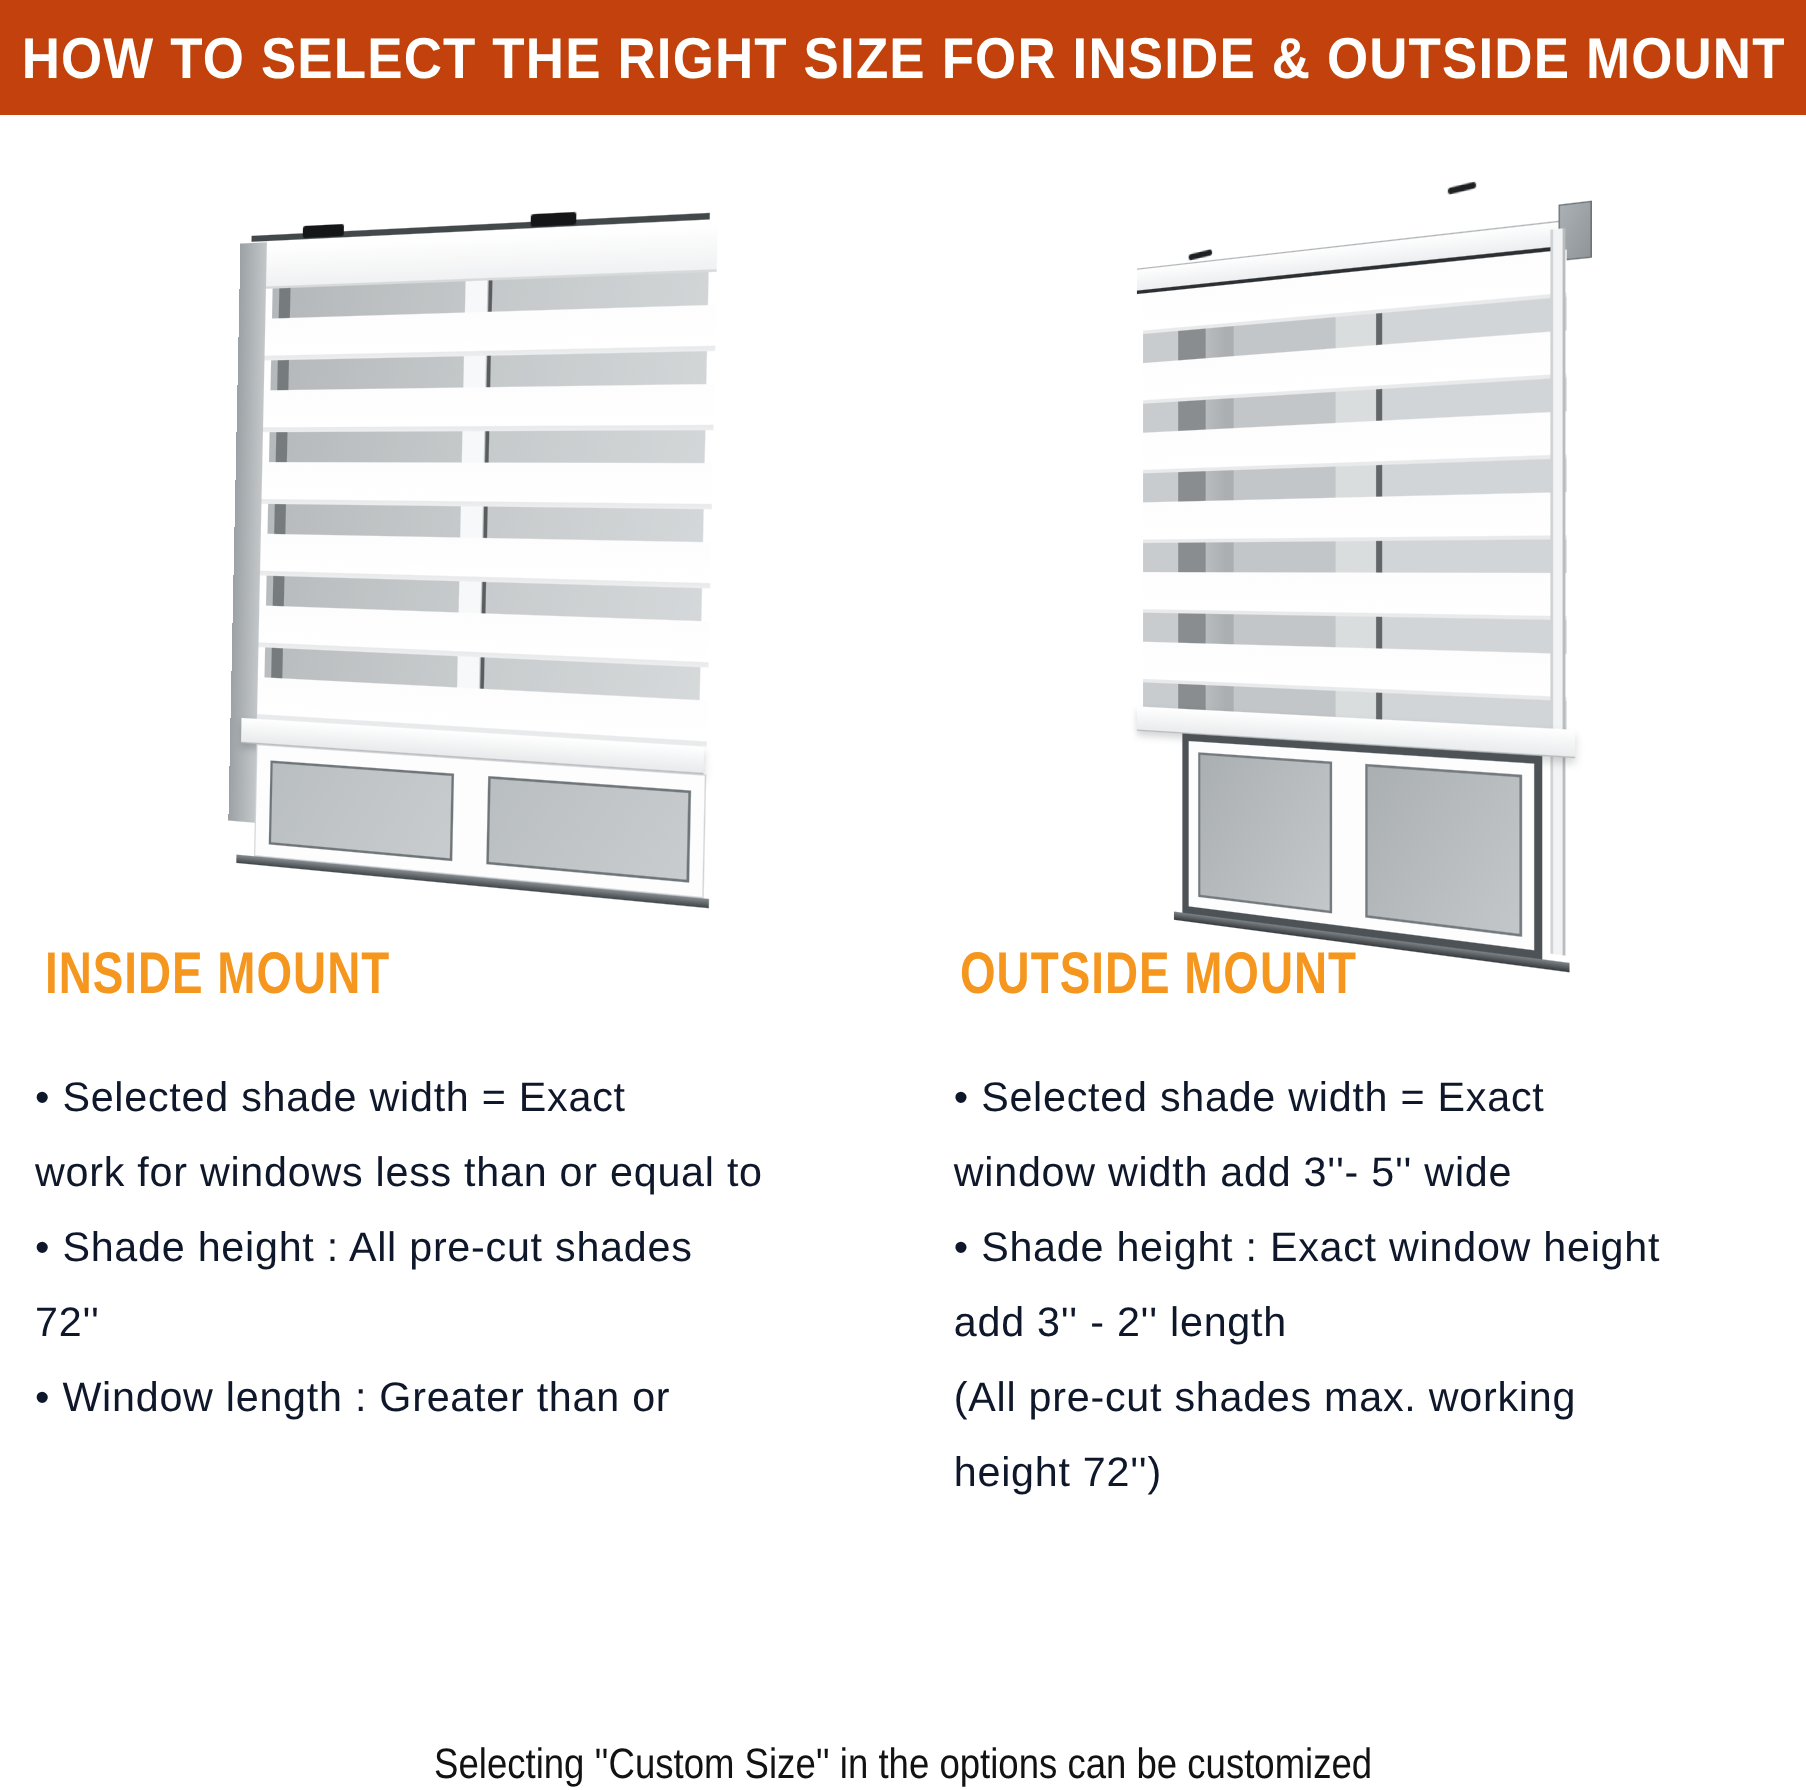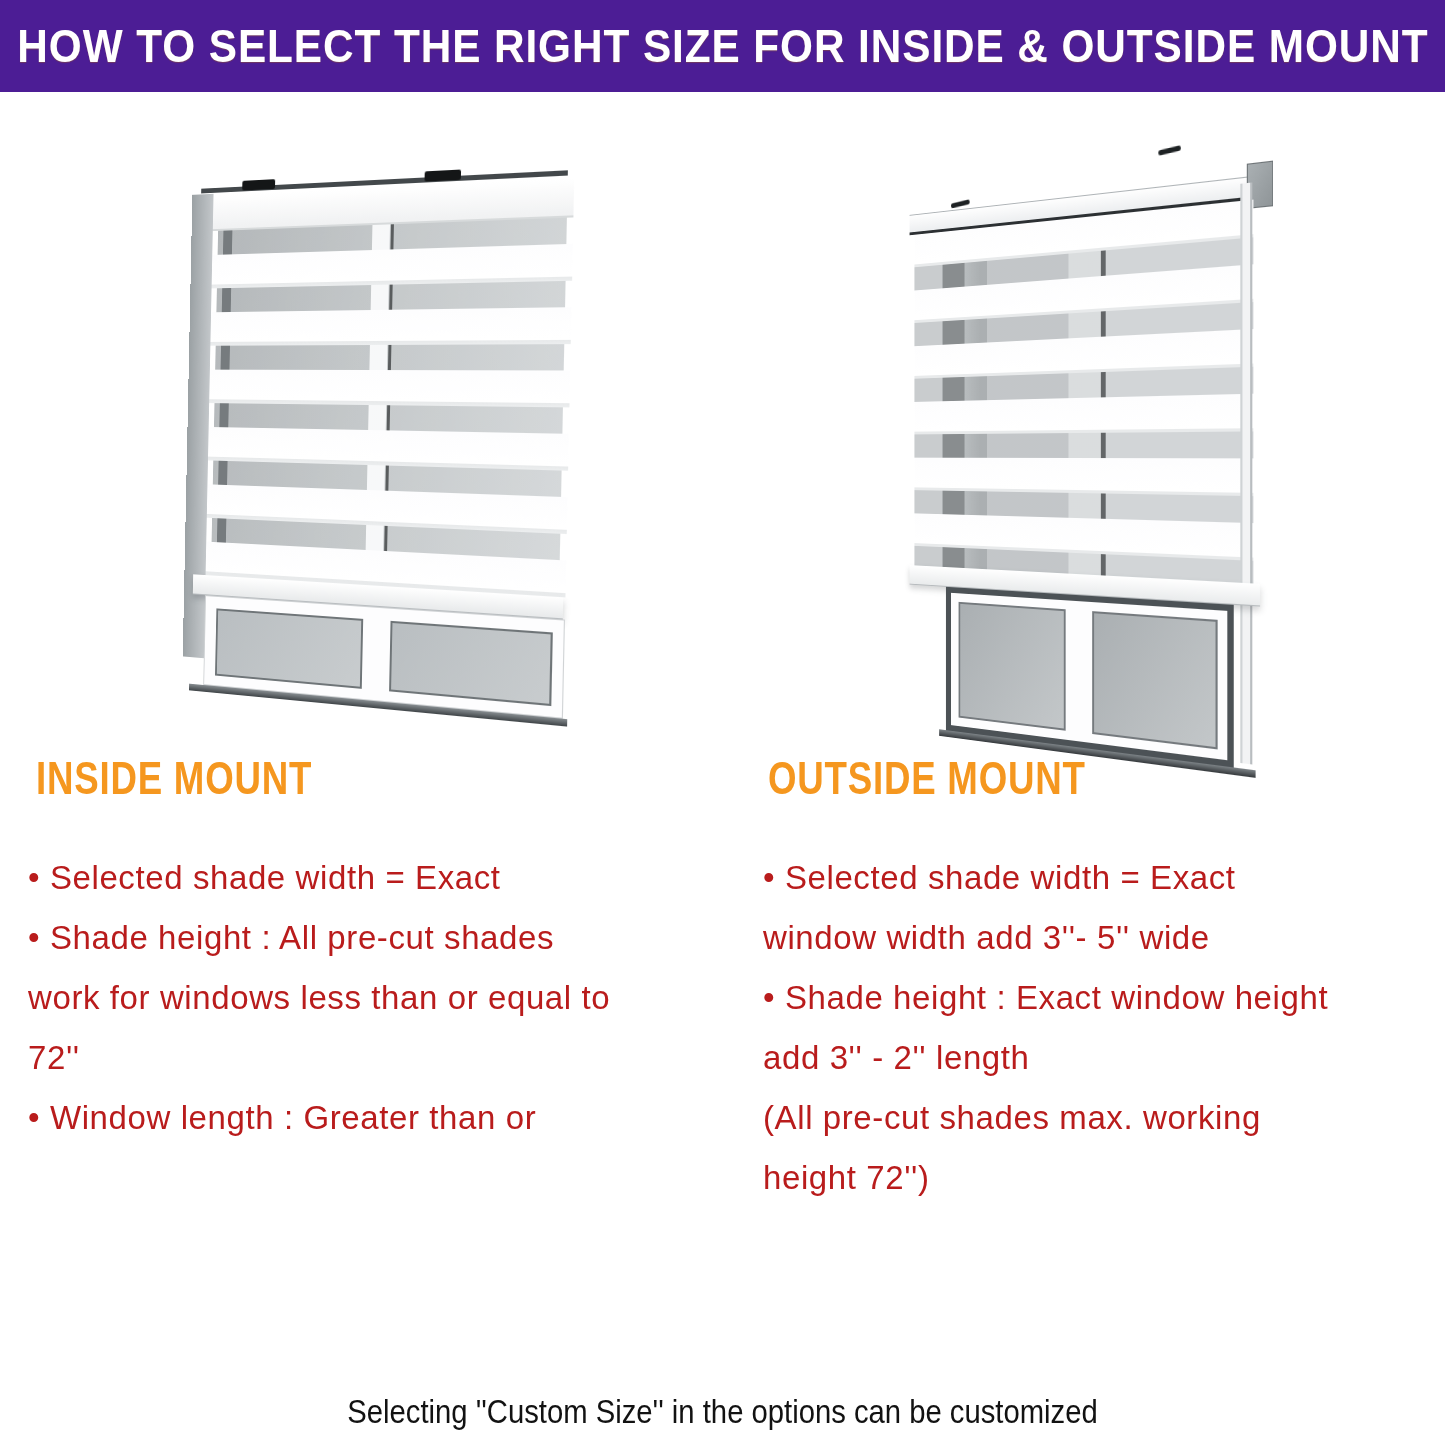--- a/index.html
+++ b/index.html
@@ -6,39 +6,39 @@
   .canvas {
     position:relative; width:1445px; height:1432px;
     background:#ffffff; overflow:hidden;
     font-family:"Liberation Sans", sans-serif;
   }
   .canvas * { box-sizing:border-box; }
 
   
   .header-bar {
     position:absolute; left:0; top:0; width:1445px; height:92px;
-    background:#4c1d95; display:flex; align-items:center; justify-content:center;
+    background:#c2410c; display:flex; align-items:center; justify-content:center;
   }
   .header-title {
     color:#ffffff; font-weight:bold; font-size:46px; letter-spacing:1px;
     white-space:nowrap; transform:scaleX(0.92);
     text-shadow:0 1px 1px rgba(180,110,0,0.35);
   }
 
   
   .col-heading {
     position:absolute; margin:0; color:#F5971F; font-weight:bold;
     font-size:47px; line-height:52px; white-space:nowrap;
     transform:scaleX(0.78); transform-origin:left center; letter-spacing:1px;
   }
   .col-heading.left  { left:36px;  top:752px; }
   .col-heading.right { left:768px; top:752px; }
 
   
-  .bullets { position:absolute; color:#b91c1c; font-size:33px; letter-spacing:0.6px; }
+  .bullets { position:absolute; color:#0f172a; font-size:33px; letter-spacing:0.6px; }
   .bullets .line { height:60px; line-height:60px; white-space:nowrap; }
   .bullets.left-col  { left:28px;  top:848px; }
   .bullets.right-col { left:763px; top:848px; }
 
   
   .footer-note {
     position:absolute; left:0; top:1392px; width:1445px; text-align:center;
     font-size:34px; color:#121212; transform:scaleX(0.86); white-space:nowrap;
   }
 
@@ -165,22 +165,22 @@
       <div class="pane p2"></div>
     </div>
     <div class="out-sill"></div>
   </div>
 
   <h2 class="col-heading left">INSIDE MOUNT</h2>
   <h2 class="col-heading right">OUTSIDE MOUNT</h2>
 
   <div class="bullets left-col">
     <div class="line">• Selected shade width = Exact</div>
+    <div class="line">work for windows less than or equal to</div>
     <div class="line">• Shade height : All pre-cut shades</div>
-    <div class="line">work for windows less than or equal to</div>
     <div class="line">72''</div>
     <div class="line">• Window length : Greater than or</div>
   </div>
 
   <div class="bullets right-col">
     <div class="line">• Selected shade width = Exact</div>
     <div class="line">window width add 3''- 5'' wide</div>
     <div class="line">• Shade height : Exact window height</div>
     <div class="line">add 3'' - 2'' length</div>
     <div class="line">(All pre-cut shades max. working</div>

